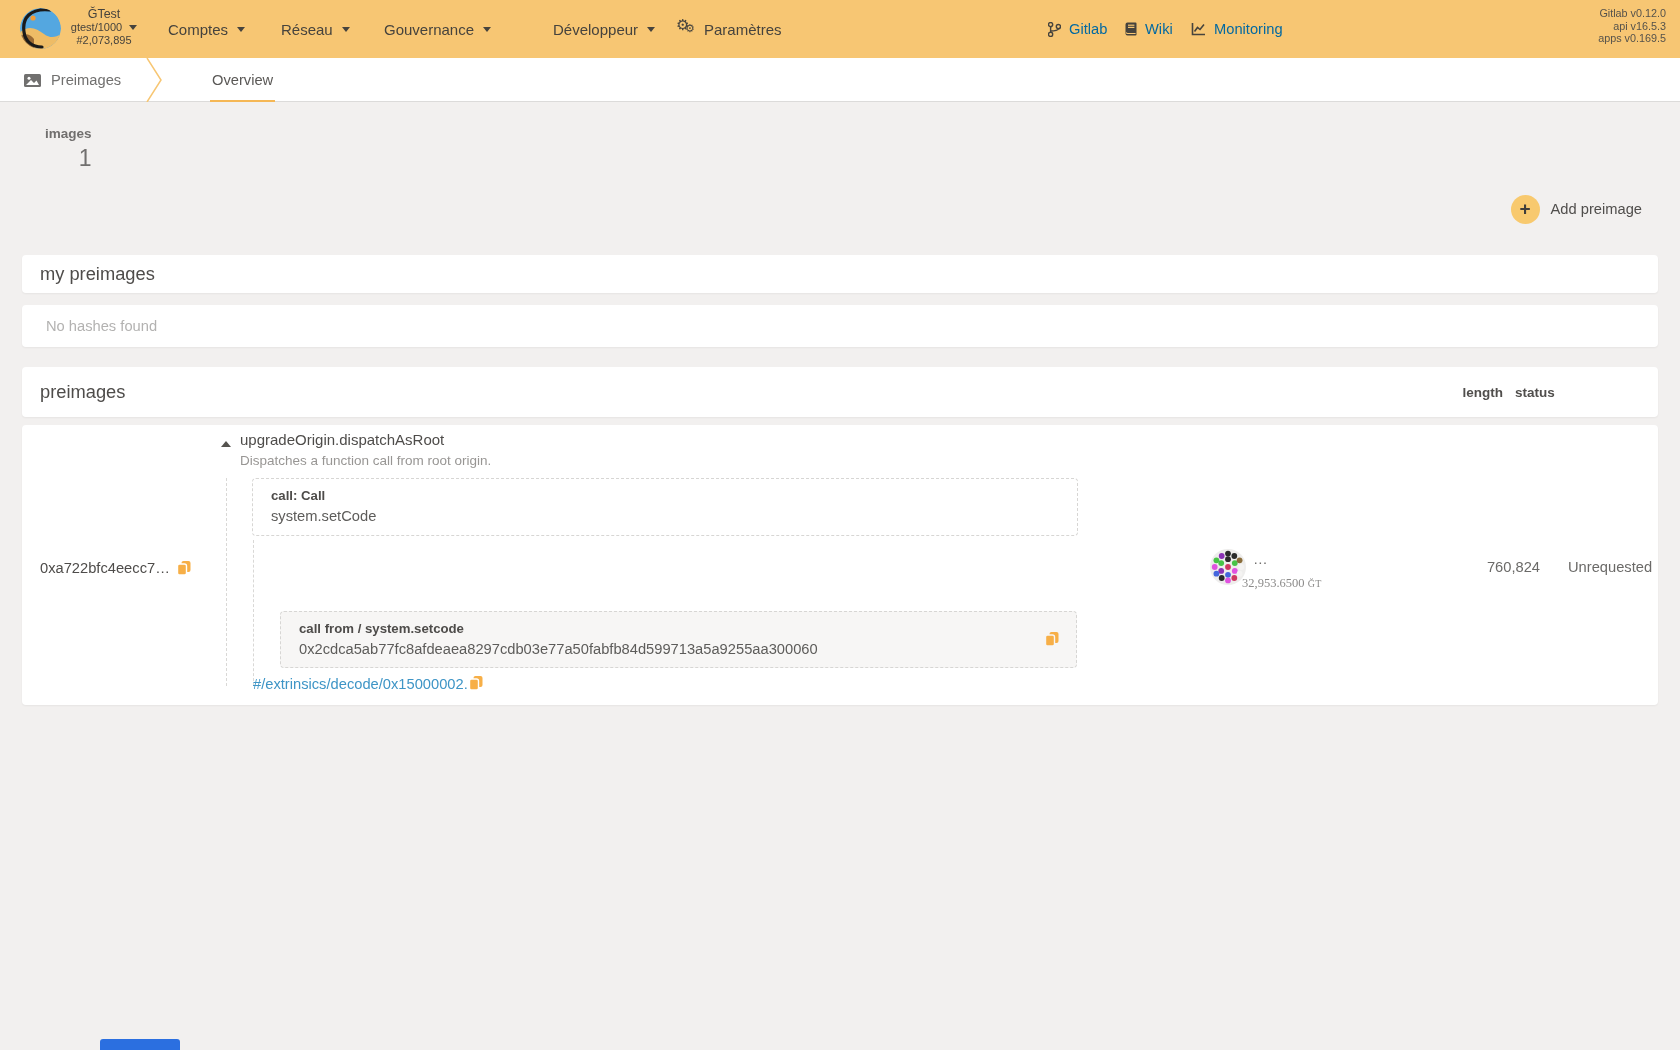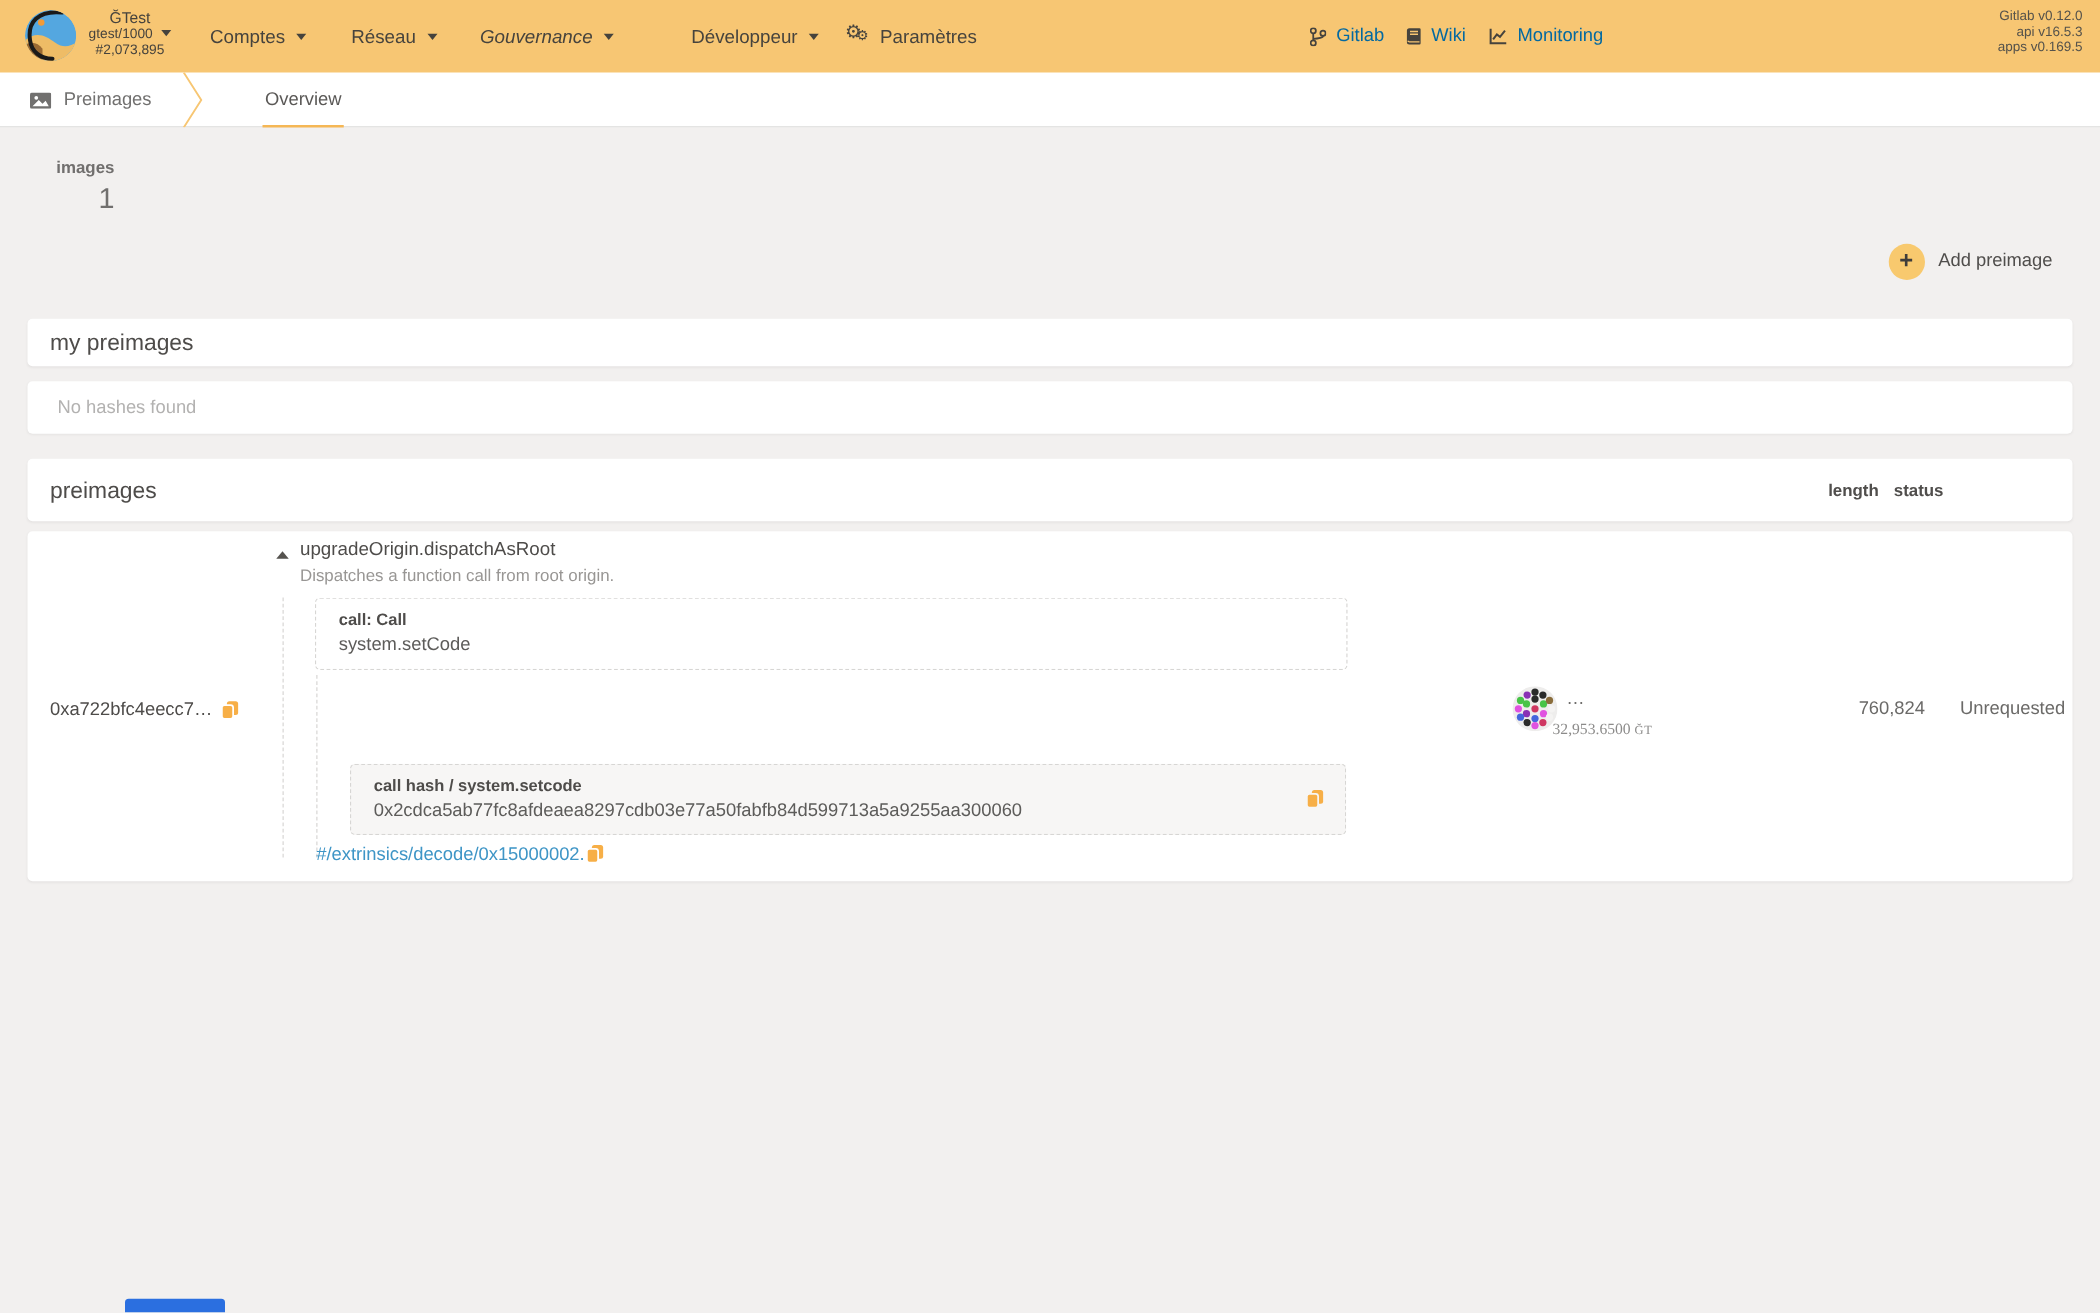--- a/index.html
+++ b/index.html
@@ -10,21 +10,21 @@
   
   .topbar { position:absolute; top:0; left:0; width:1680px; height:63px; background:#f7c673; }
   .logo { position:absolute; left:20px; top:8px; width:41px; height:41px; border-radius:50%; overflow:hidden; cursor:pointer; }
   .net { position:absolute; left:58px; top:7px; width:92px; text-align:center; color:#46433d; cursor:pointer; }
   .net-name { font-size:12.5px; line-height:14px; }
   .net-chain { font-size:11px; line-height:13px; }
   .net-block { font-size:11px; line-height:13px; }
   .caret { display:inline-block; width:0; height:0; border-left:4.5px solid transparent; border-right:4.5px solid transparent; border-top:5.5px solid #46433d; margin-left:7px; vertical-align:1px; }
   .menu-item { position:absolute; top:0; height:58px; display:flex; align-items:center; font-size:15px; color:#46433d; cursor:pointer; white-space:nowrap; }
   .menu-item .caret { margin-left:9px; }
-  .m-comptes { left:168px; } .m-reseau { left:281px; } .m-gouv { left:384px;font-style:italic; } .m-dev { left:553px; } .m-param { left:676px; }
+  .m-comptes { left:168px; } .m-reseau { left:281px; } .m-gouv { left:384px; } .m-dev { left:553px; } .m-param { left:676px; }
   .gears { position:relative; width:22px; height:20px; margin-right:6px; }
   .gears .g1 { position:absolute; left:0; top:-3px; font-size:15px; }
   .gears .g2 { position:absolute; left:9px; top:3px; font-size:11px; }
   .ext-link { position:absolute; top:0; height:58px; display:flex; align-items:center; font-size:14.7px; color:#0369a1; cursor:pointer; white-space:nowrap; }
   .ext-link svg { margin-right:8px; }
   .l-gitlab { left:1048px; } .l-wiki { left:1125px; } .l-monitoring { left:1191px; }
   .versions { position:absolute; right:14px; top:7px; text-align:right; font-size:10.8px; line-height:12.5px; color:#55524b; }
 
   
   .tabbar { position:absolute; top:58px; left:0; width:1680px; height:44px; background:#ffffff; border-bottom:1px solid #dcdbda; }
@@ -238,21 +238,21 @@
       <div class="guide-1"></div>
       <div class="guide-2"></div>
 
       <div class="pbox box-call">
         <div class="pbox-label">call: Call</div>
         <div class="pbox-value">system.setCode</div>
       </div>
 
 
       <div class="pbox box-hash">
-        <div class="pbox-label">call hash / system.setcode</div>
+        <div class="pbox-label">call from / system.setcode</div>
         <div class="pbox-value">0x2cdca5ab77fc8afdeaea8297cdb03e77a50fabfb84d599713a5a9255aa300060</div>
         <span class="copy-icon">
           <svg width="16" height="16" viewBox="0 0 16 16">
             <rect x="5.5" y="1" width="9" height="11" rx="2" fill="#f7af47"></rect>
             <rect x="1.5" y="4" width="9" height="11" rx="2" fill="#f7af47" stroke="#f7f6f5" stroke-width="1.4"></rect>
           </svg>
         </span>
       </div>
 
       <a class="dec-link">#/extrinsics/decode/0x15000002...</a>

